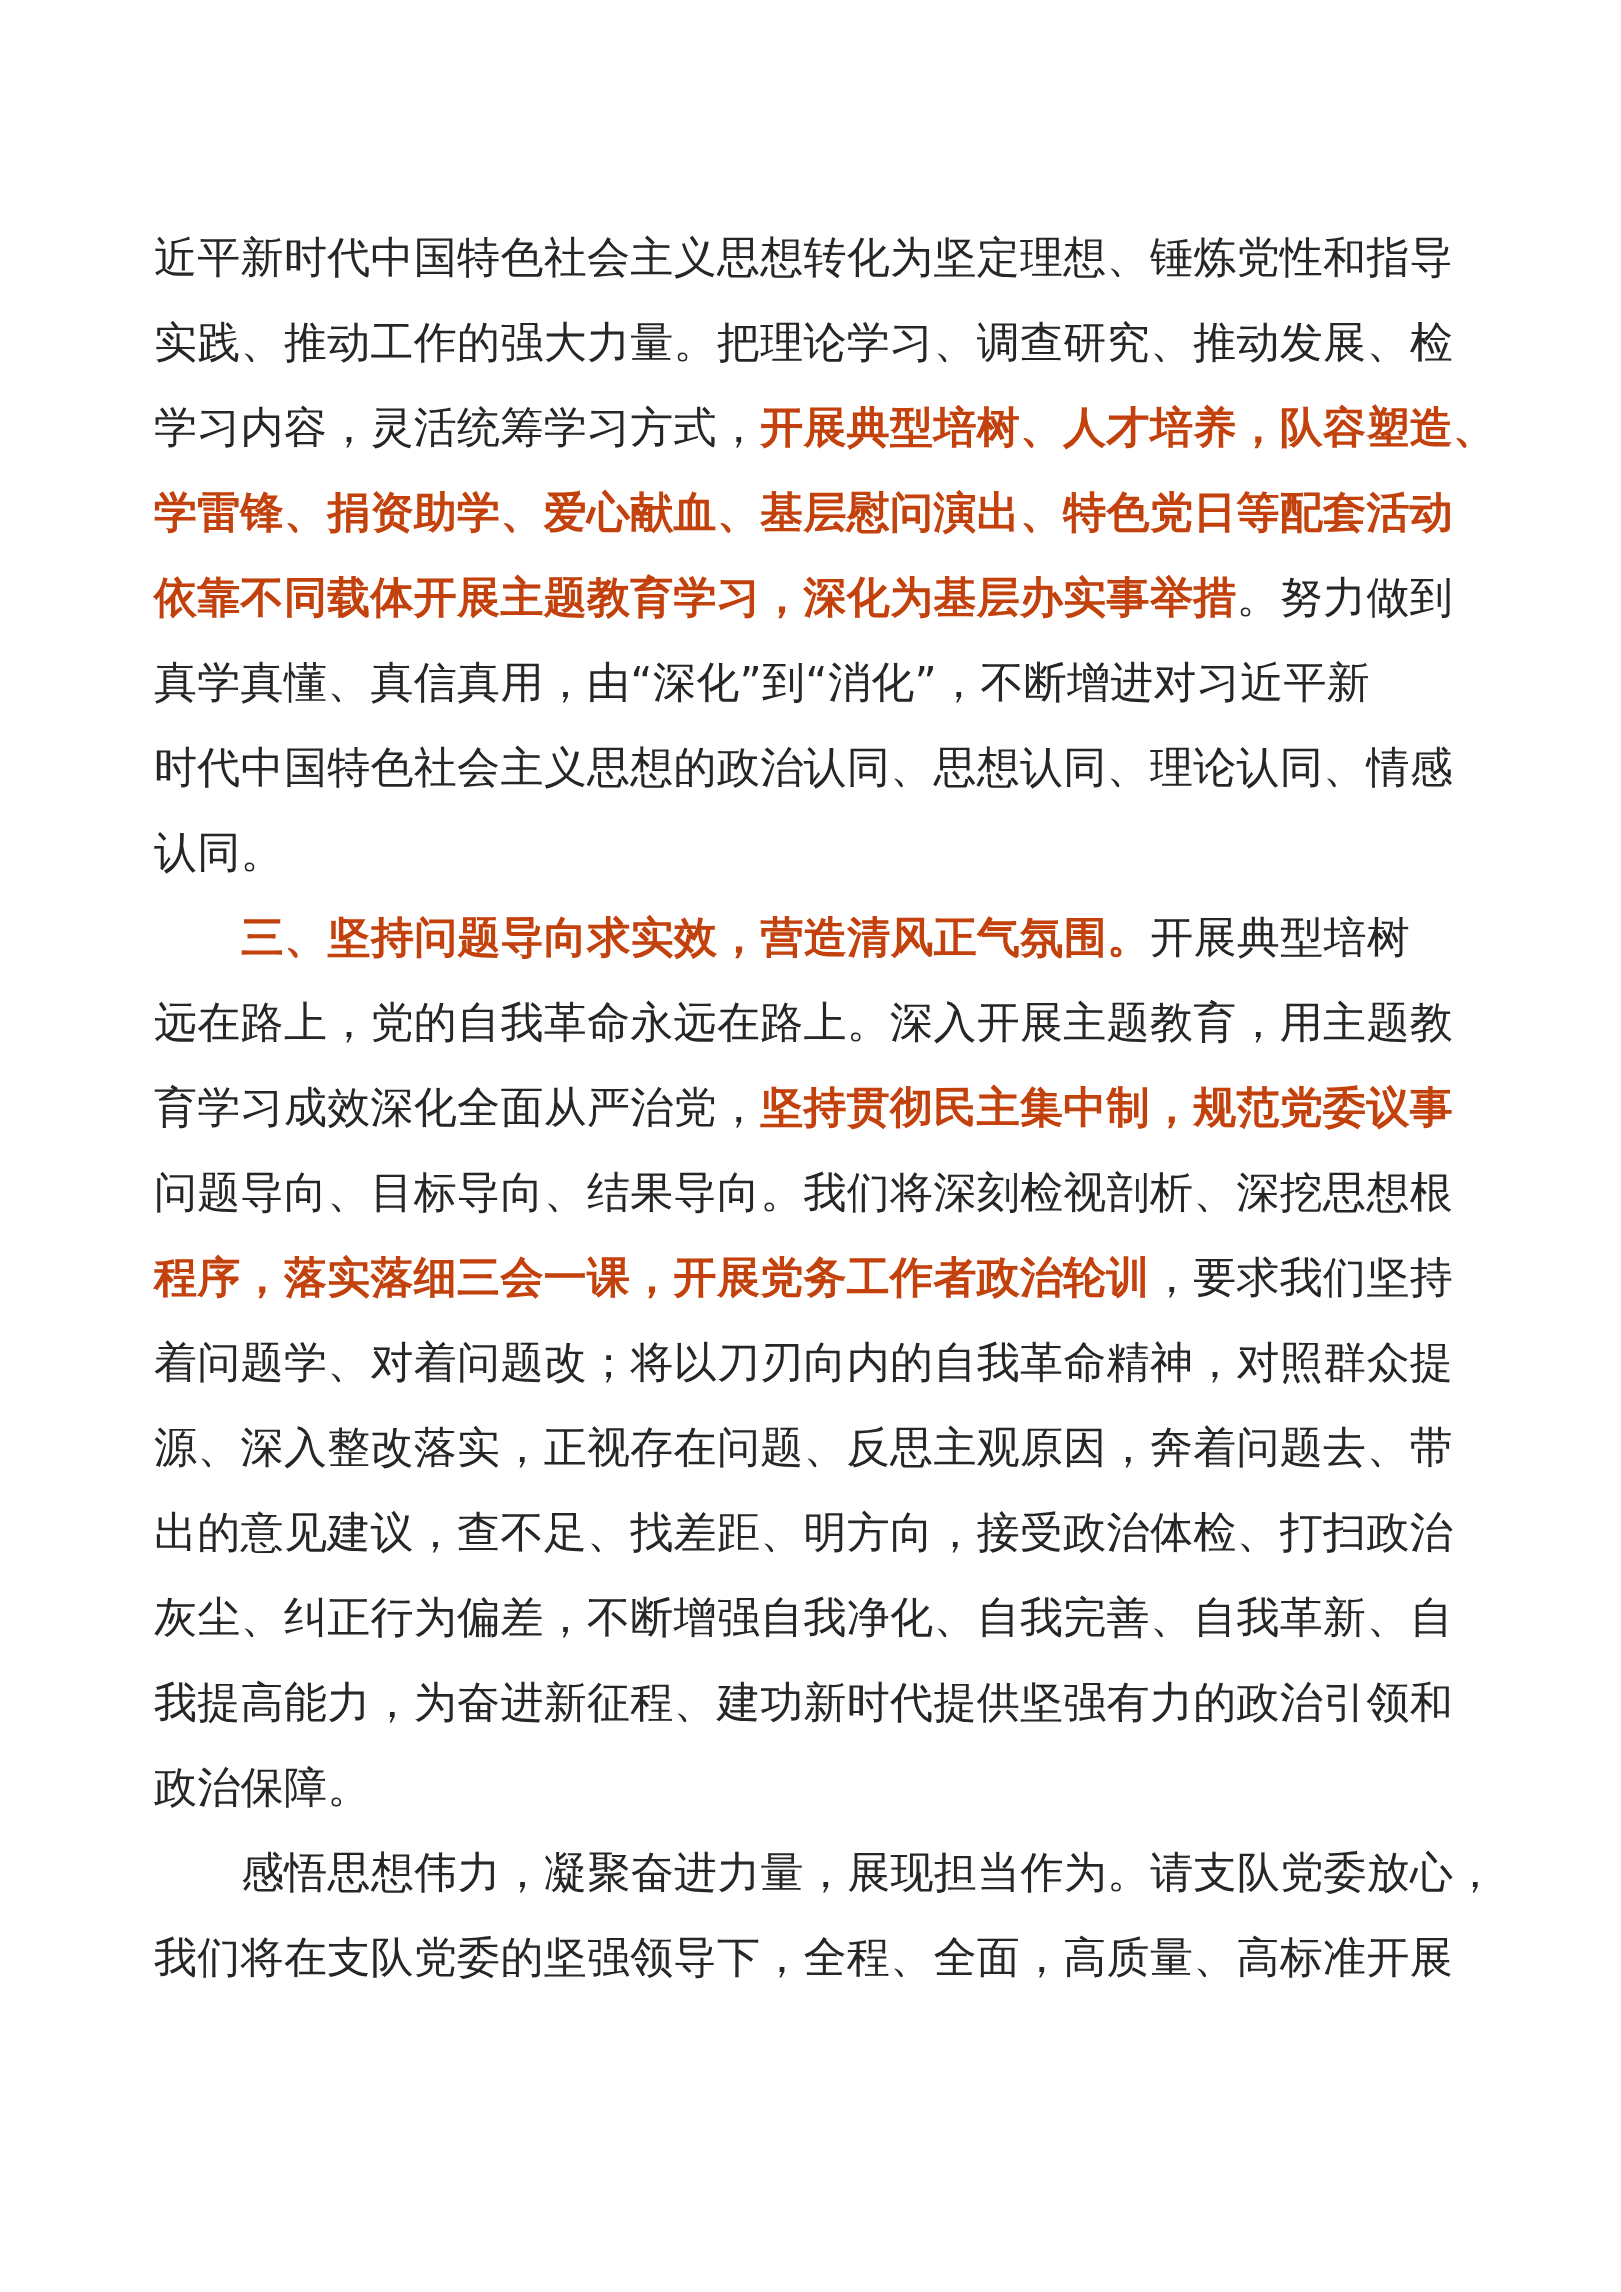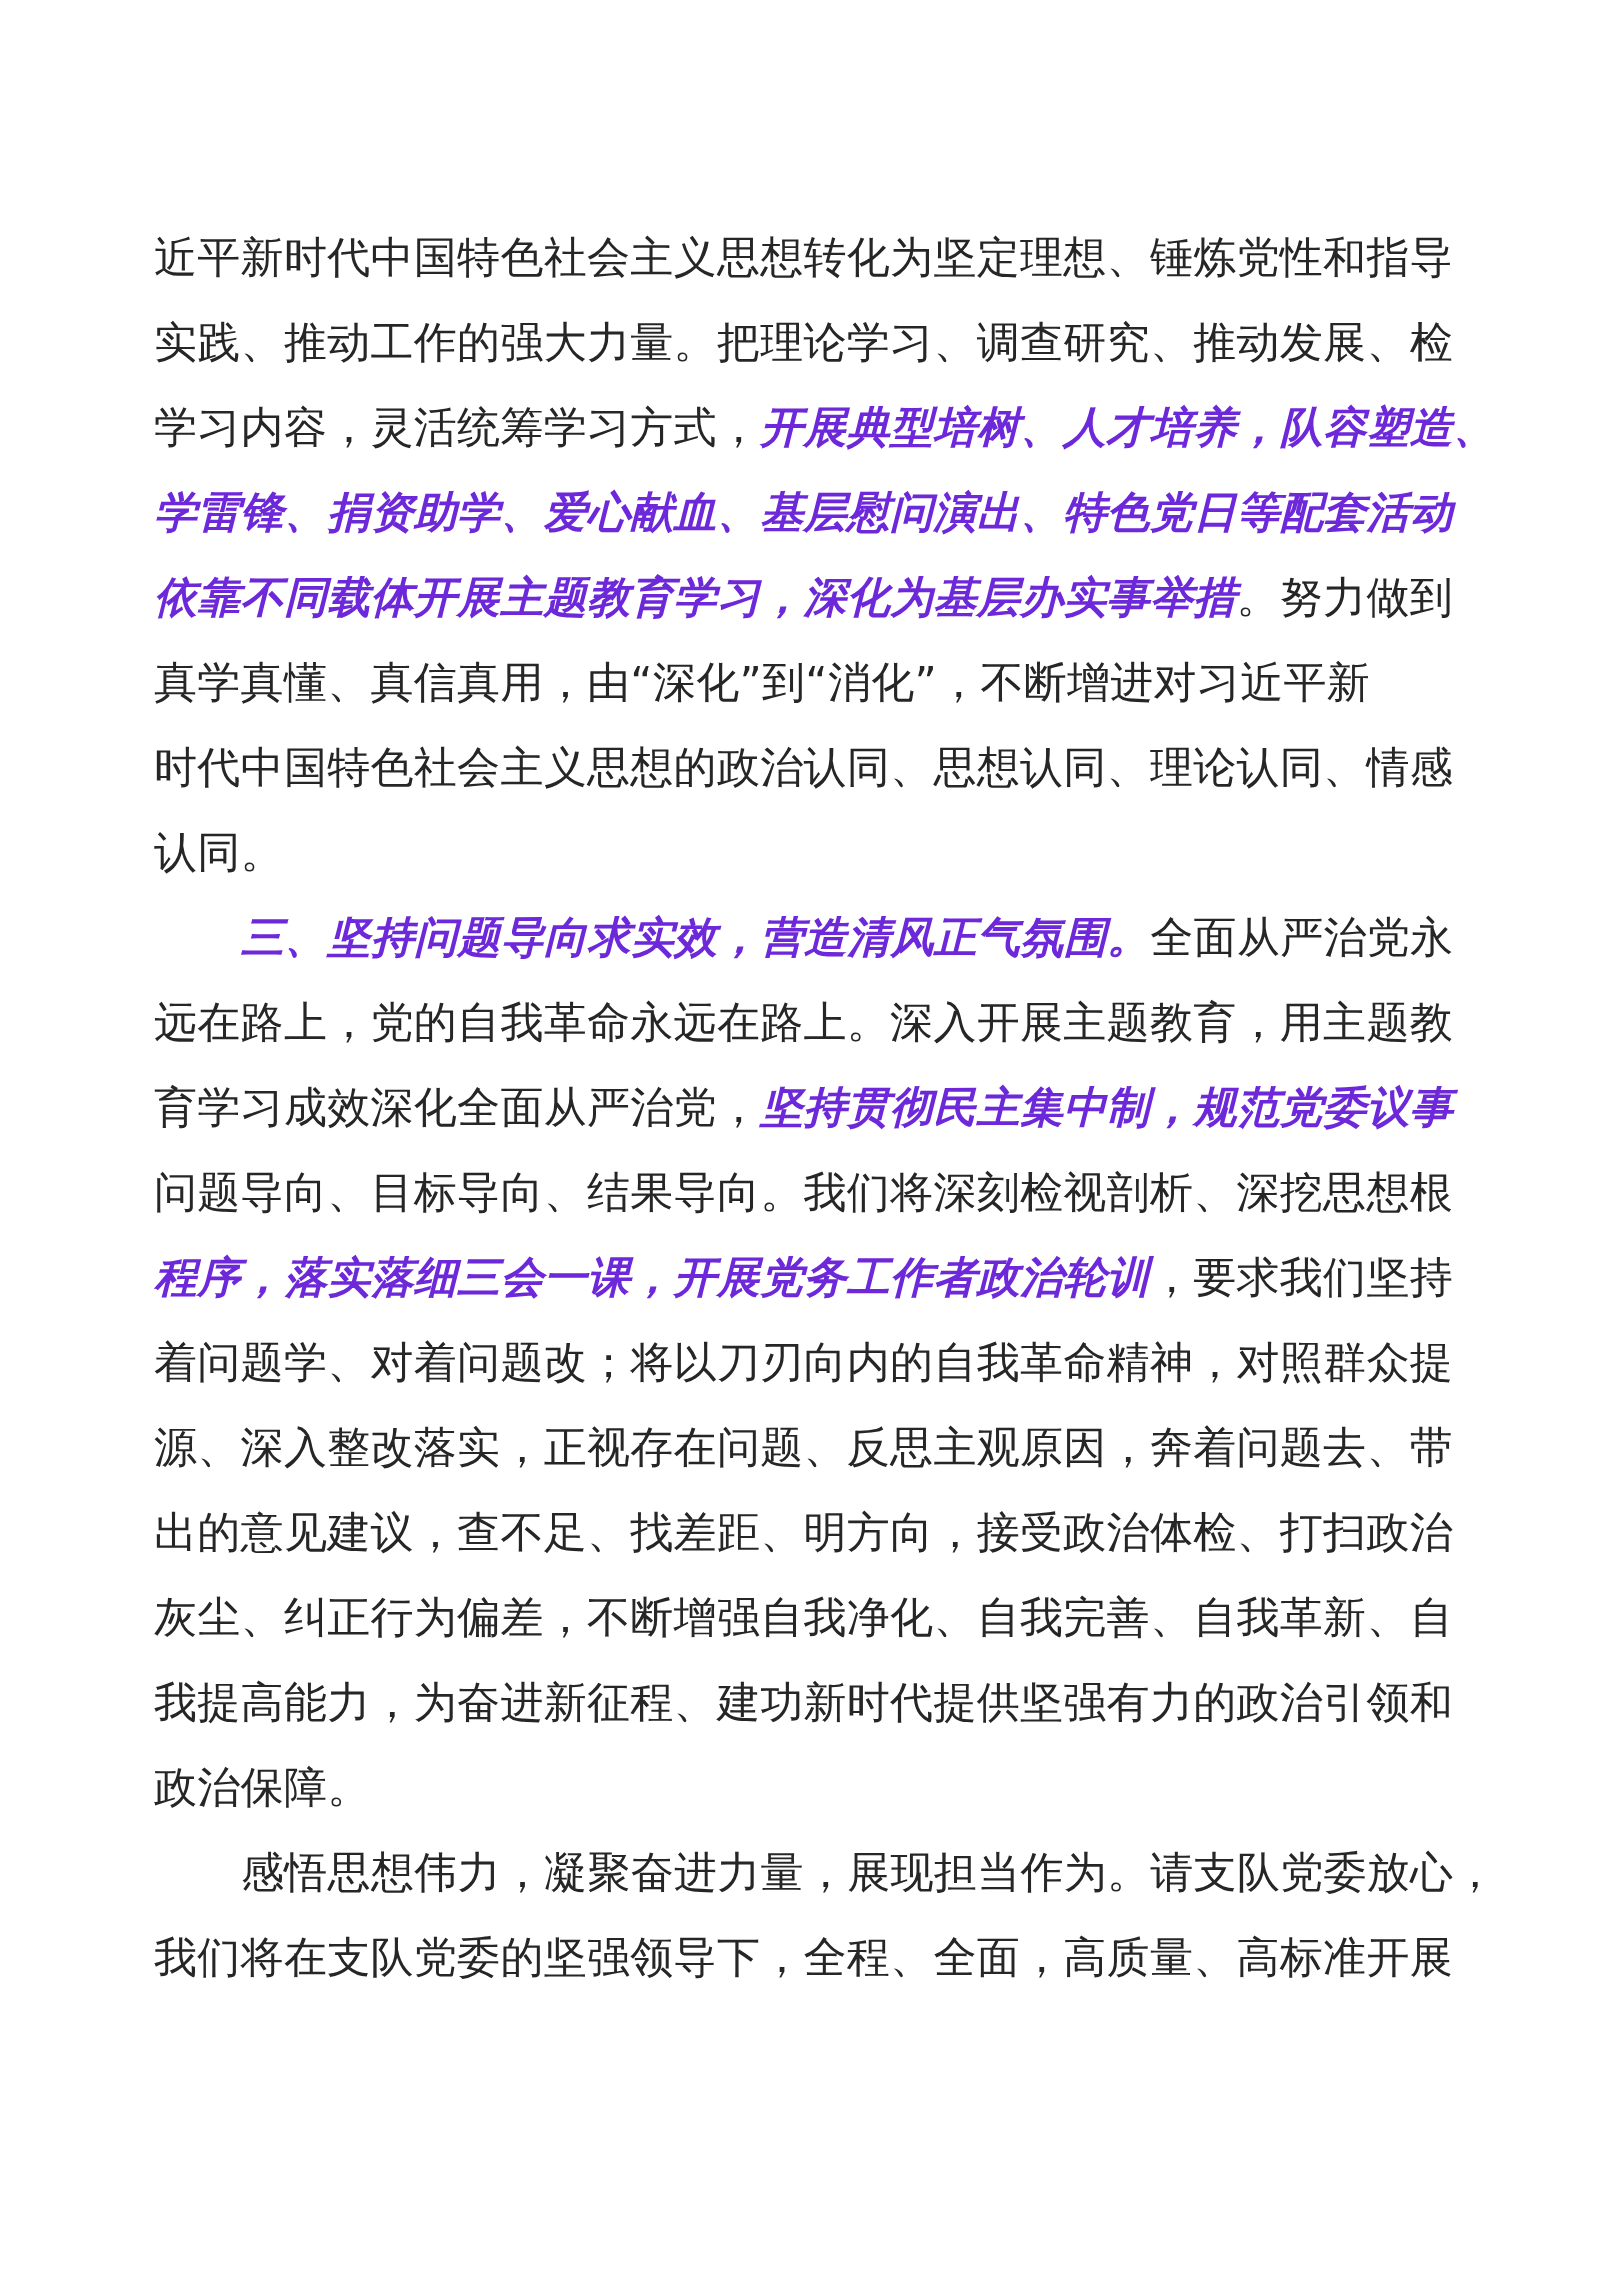--- a/index.html
+++ b/index.html
@@ -35,38 +35,37 @@
       line-height: 85px;
       font-size: 43px;
       white-space: nowrap;
       letter-spacing: 0.3px;
     }
     .line.indent {
       padding-left: 87px;
     }
     .seg.bold {
       font-weight: bold;
-      color: #6d28d9;
-      font-style: italic;
+      color: #c2410c;
     }
   </style>
 </head>
 <body>
 
 <div class="page">
   <div class="body-text" id="body-text">
       <div class="line"><span class="seg">近平新时代中国特色社会主义思想转化为坚定理想、锤炼党性和指导</span></div>
       <div class="line"><span class="seg">实践、推动工作的强大力量。把理论学习、调查研究、推动发展、检</span></div>
       <div class="line"><span class="seg">学习内容，灵活统筹学习方式，</span><span class="seg bold">开展典型培树、人才培养，队容塑造、</span></div>
       <div class="line"><span class="seg bold">学雷锋、捐资助学、爱心献血、基层慰问演出、特色党日等配套活动</span></div>
       <div class="line"><span class="seg bold">依靠不同载体开展主题教育学习，深化为基层办实事举措</span><span class="seg">。努力做到</span></div>
       <div class="line"><span class="seg">真学真懂、真信真用，由“深化”到“消化”，不断增进对习近平新</span></div>
       <div class="line"><span class="seg">时代中国特色社会主义思想的政治认同、思想认同、理论认同、情感</span></div>
       <div class="line"><span class="seg">认同。</span></div>
-      <div class="line indent"><span class="seg bold">三、坚持问题导向求实效，营造清风正气氛围。</span><span class="seg">全面从严治党永</span></div>
+      <div class="line indent"><span class="seg bold">三、坚持问题导向求实效，营造清风正气氛围。</span><span class="seg">开展典型培树</span></div>
       <div class="line"><span class="seg">远在路上，党的自我革命永远在路上。深入开展主题教育，用主题教</span></div>
       <div class="line"><span class="seg">育学习成效深化全面从严治党，</span><span class="seg bold">坚持贯彻民主集中制，规范党委议事</span></div>
       <div class="line"><span class="seg">问题导向、目标导向、结果导向。我们将深刻检视剖析、深挖思想根</span></div>
       <div class="line"><span class="seg bold">程序，落实落细三会一课，开展党务工作者政治轮训</span><span class="seg">，要求我们坚持</span></div>
       <div class="line"><span class="seg">着问题学、对着问题改；将以刀刃向内的自我革命精神，对照群众提</span></div>
       <div class="line"><span class="seg">源、深入整改落实，正视存在问题、反思主观原因，奔着问题去、带</span></div>
       <div class="line"><span class="seg">出的意见建议，查不足、找差距、明方向，接受政治体检、打扫政治</span></div>
       <div class="line"><span class="seg">灰尘、纠正行为偏差，不断增强自我净化、自我完善、自我革新、自</span></div>
       <div class="line"><span class="seg">我提高能力，为奋进新征程、建功新时代提供坚强有力的政治引领和</span></div>
       <div class="line"><span class="seg">政治保障。</span></div>

